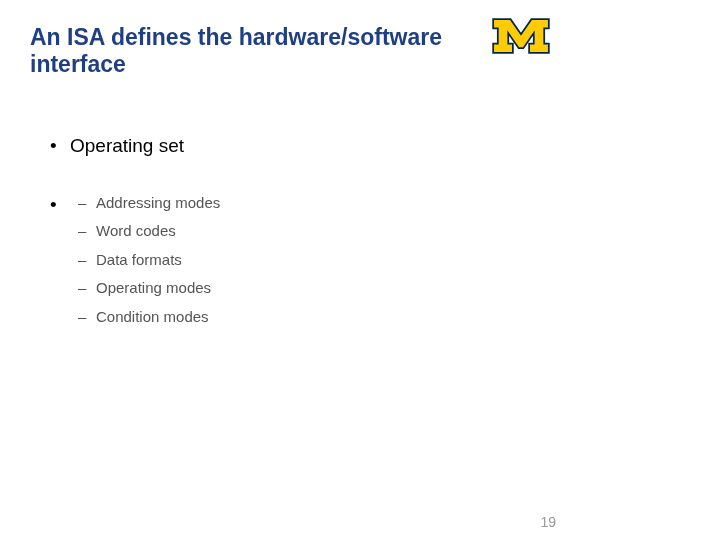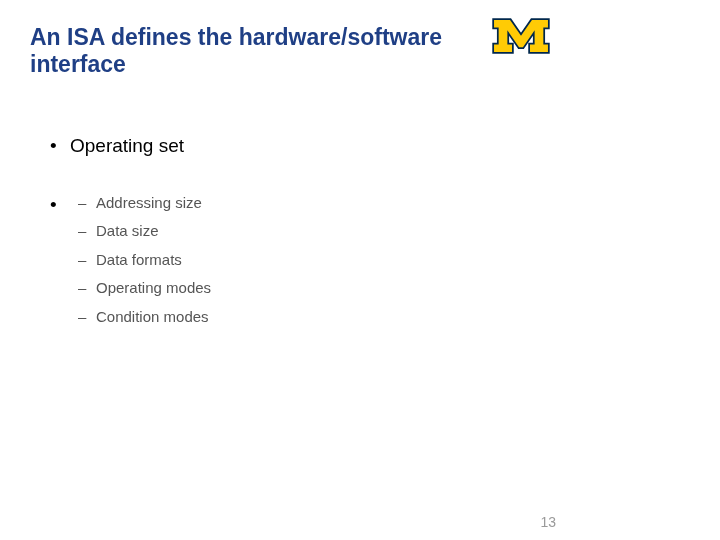--- a/index.html
+++ b/index.html
@@ -87,23 +87,23 @@
   </div>
 
   <h1 class="title">An ISA defines the hardware/software interface</h1>
 
   <ul class="bullets">
     <li>
       <span>Operating set</span>
     </li>
     <li>
       <ul class="sub">
-        <li>Addressing size</li>
-        <li>Data size</li>
+        <li>Addressing modes</li>
+        <li>Word codes</li>
         <li>Data formats</li>
         <li>Operating modes</li>
         <li>Condition modes</li>
       </ul>
     </li>
   </ul>
 
-  <div class="pagenum">13</div>
+  <div class="pagenum">19</div>
 </div>
 
 </body></html>

